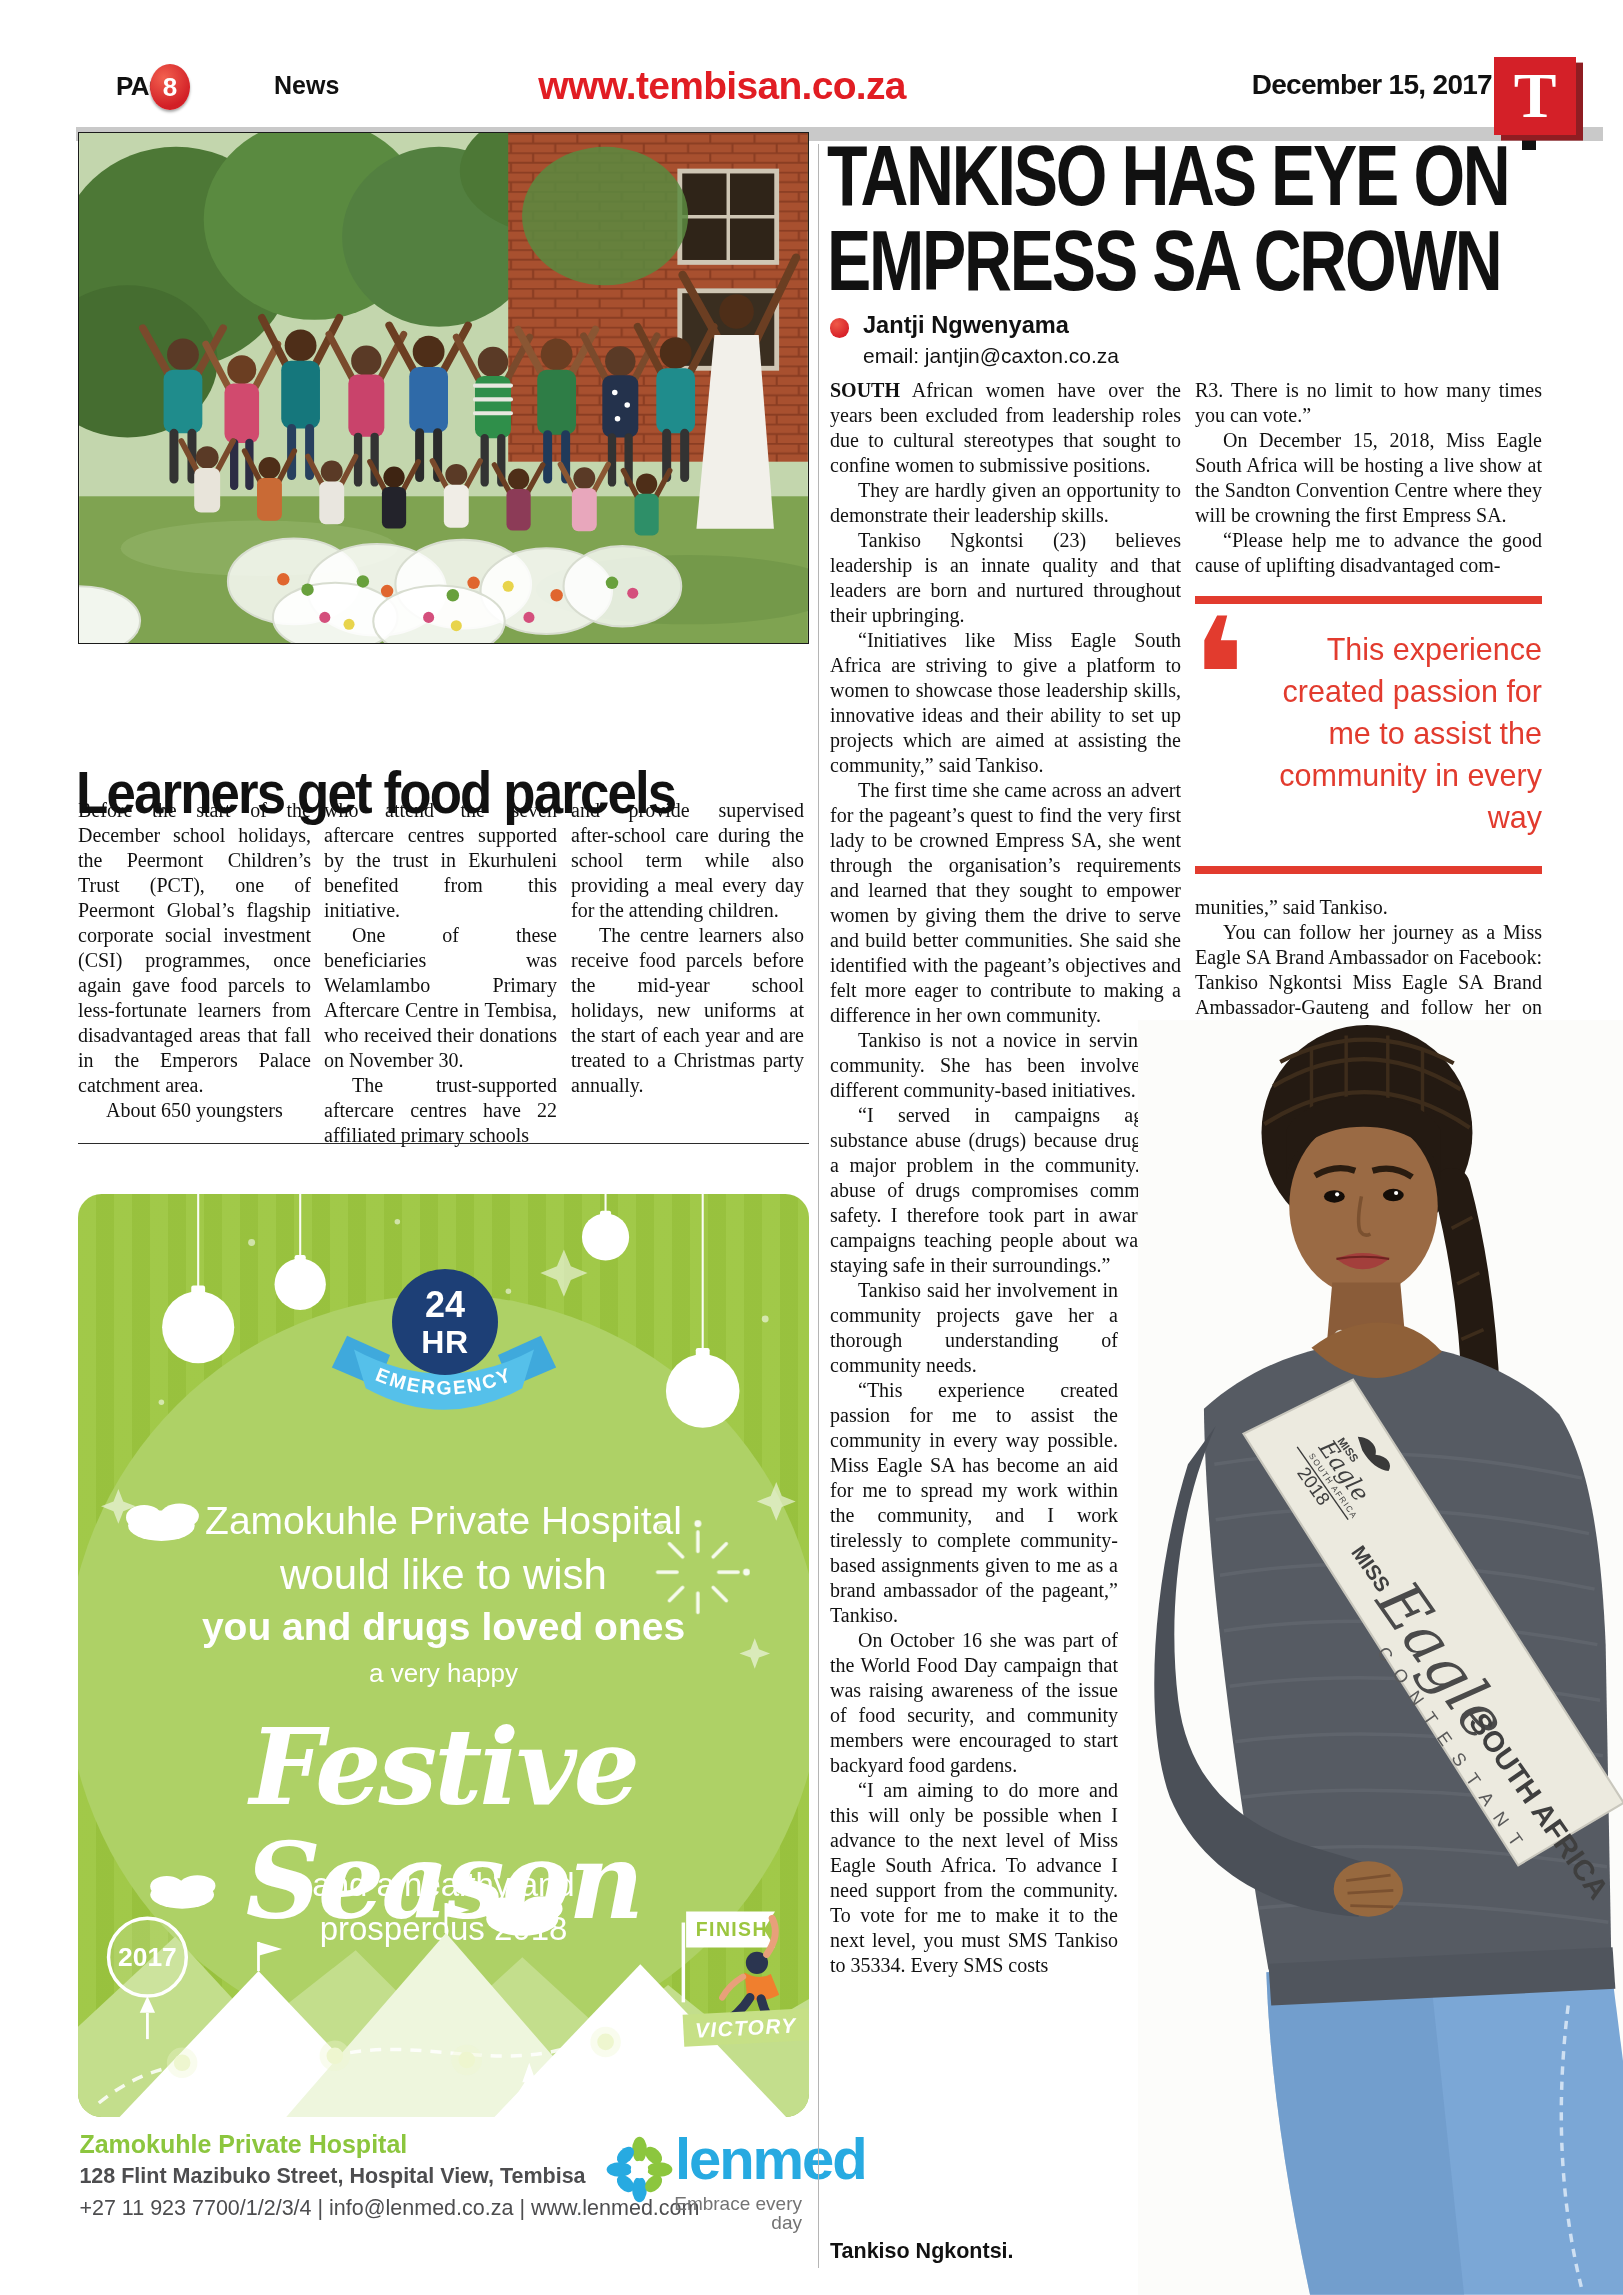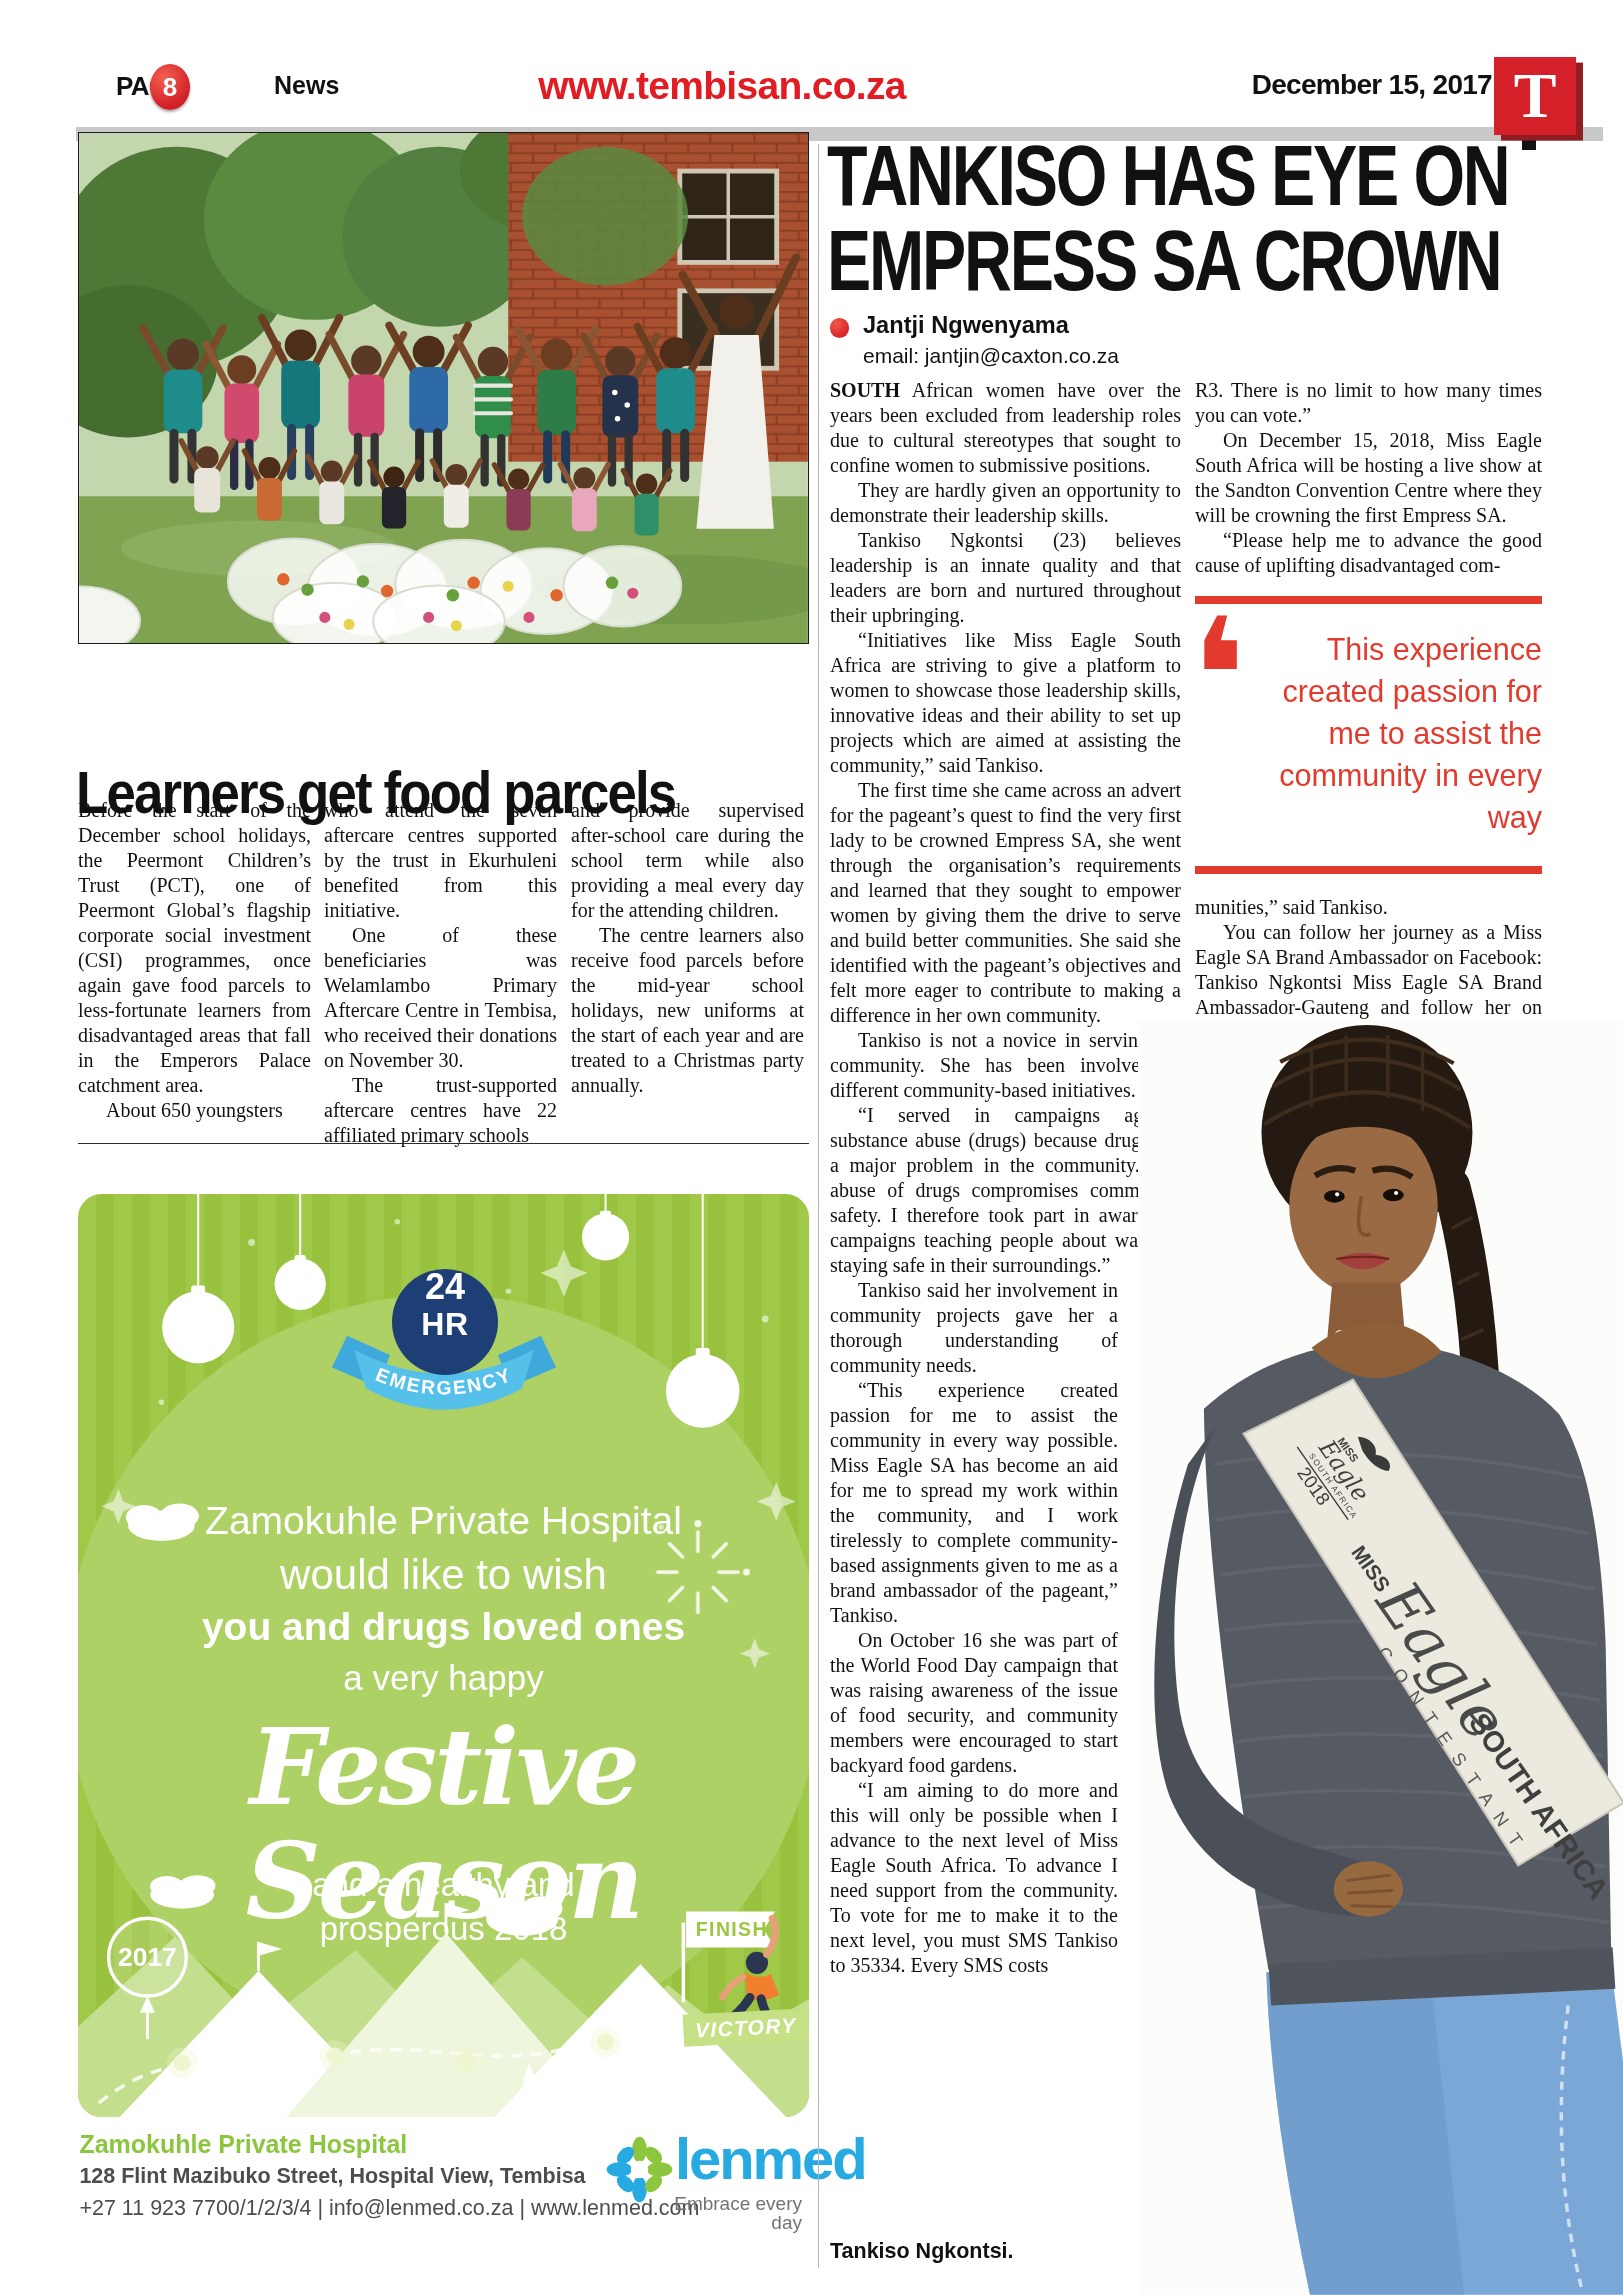--- a/index.html
+++ b/index.html
@@ -36,28 +36,28 @@
   .lcol1{left:78px;} .lcol2{left:324px;} .lcol3{left:571px;}
   .lrule{position:absolute;left:78px;top:1143px;width:731px;height:1.4px;background:#2b2b2b;}
 
   
   .ad{position:absolute;left:78px;top:1180px;width:731px;height:1062px;}
   .ad-panel{position:absolute;left:0;top:14px;width:731px;height:923px;border-radius:23.6px;overflow:hidden;
             background:repeating-linear-gradient(90deg, rgba(255,255,255,.05) 0 18px, rgba(0,0,0,.025) 18px 36px),#9cc63f;}
   .ad-decor{position:absolute;left:0;top:0;width:731px;height:923px;}
   .ad-badge{position:absolute;left:314px;top:75px;width:106px;height:106px;border-radius:50%;
             background:#1d3f76;z-index:3;text-align:center;color:#fff;}
-  .ad-badge .b24{display:block;font:700 36px/1 "Liberation Sans",sans-serif;}
+  .ad-badge .b24{display:block;font:700 36px/1 "Liberation Sans",sans-serif;margin-top:18px;}
   .ad-badge .bhr{display:block;font:700 32px/1 "Liberation Sans",sans-serif;margin-top:2.8px;letter-spacing:0.7px;}
   .ad-ribbon{position:absolute;left:248px;top:132px;width:236px;height:90px;z-index:2;}
   .adline{position:absolute;left:0;width:731px;text-align:center;color:#fff;font-family:"Liberation Sans",sans-serif;}
   .ad-t1{top:305px;font-size:39px;font-weight:400;}
   .ad-t2{top:357px;font-size:42px;font-weight:400;}
   .ad-t3{top:411px;font-size:39px;font-weight:700;}
-  .ad-t4{top:464px;font-size:35px;font-weight:400;}
+  .ad-t4{top:464px;font-size:26px;font-weight:400;}
   .ad-script{top:517px;font:italic 700 104px/1.1 "DejaVu Serif",serif;letter-spacing:-2.8px;}
   .ad-t5{top:672px;font-size:33px;}
   .ad-t6{top:716px;font-size:33px;}
   .ad-mts{position:absolute;left:0;top:659px;width:731px;height:264px;}
   .ad-footer-name{position:absolute;left:1.4px;top:952px;font:700 25px/1 "Liberation Sans",sans-serif;color:#8cc63e;}
   .ad-footer-addr{position:absolute;left:1.4px;top:986px;font:700 21.5px/1 "Liberation Sans",sans-serif;color:#4d4d4f;}
   .ad-footer-contact{position:absolute;left:1.4px;top:1018px;font:400 21.5px/1 "Liberation Sans",sans-serif;color:#4d4d4f;}
   .lenmed{position:absolute;left:528px;top:950px;width:203px;height:104px;}
   .lenmed-icon{position:absolute;left:0;top:5.6px;width:67px;height:67px;}
   .lenmed-word{position:absolute;left:69px;top:0px;font:700 58px/1 "Liberation Sans",sans-serif;color:#27aae1;letter-spacing:-2.1px;}

